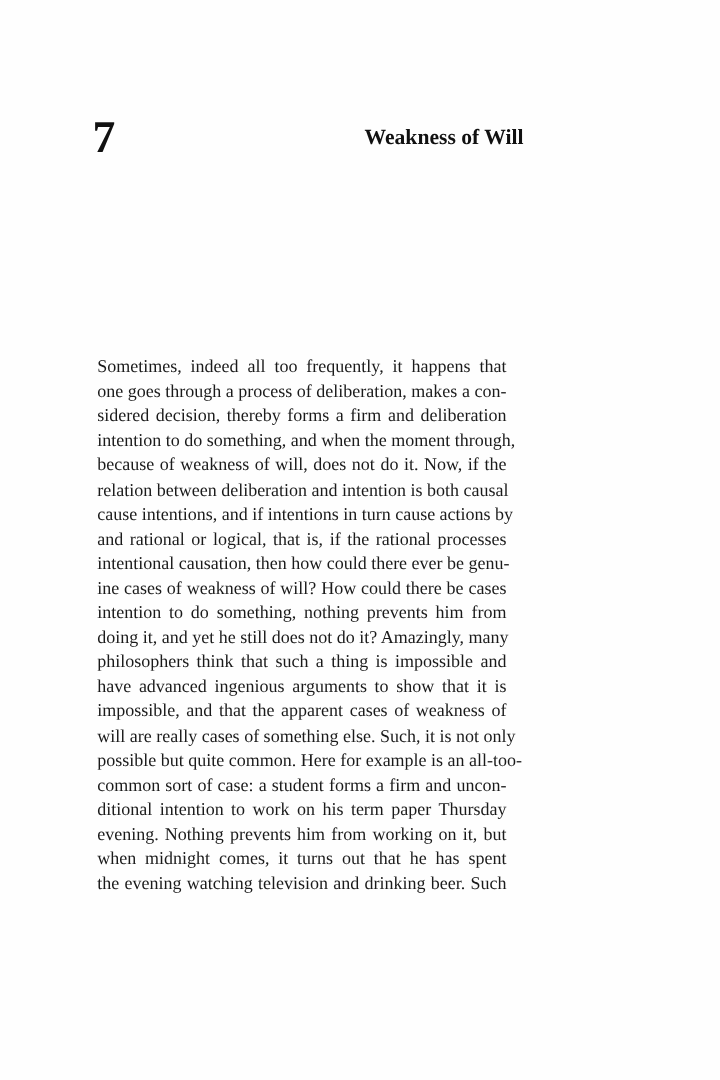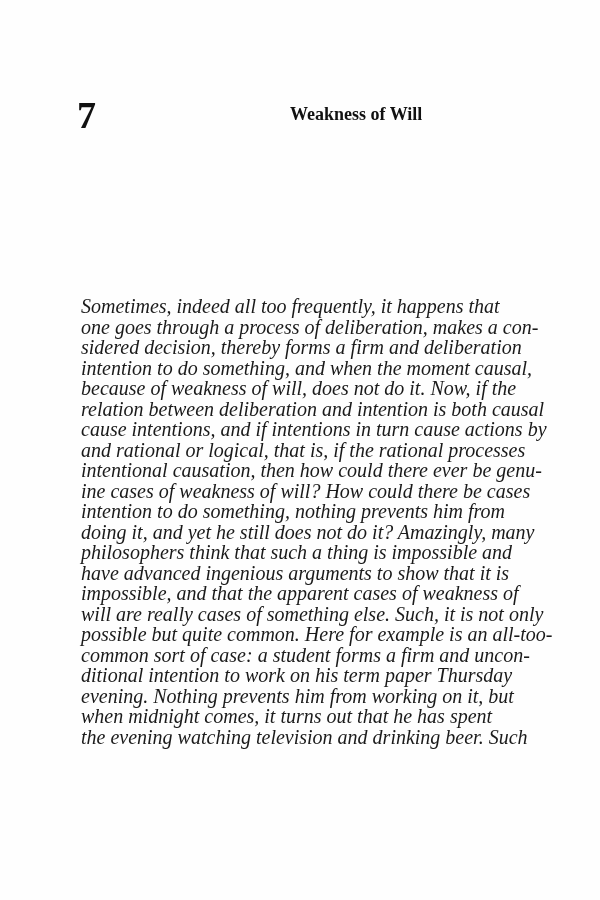--- a/index.html
+++ b/index.html
@@ -29,37 +29,36 @@
       font-weight: bold;
       font-size: 38px;
       line-height: 38px;
       color: #111;
     }
     .chapter-title {
       position: absolute;
       left: 290px;
       top: 103px;
       width: 160px;
-      text-align: left;
+      text-align: center;
       font-family: "Liberation Serif", "DejaVu Serif", serif;
       font-weight: bold;
       font-size: 18px;
       line-height: 22px;
       color: #111;
       white-space: nowrap;
     }
     .body-text {
       position: absolute;
       left: 81px;
       top: 296px;
       width: 341px;
       font-family: "Liberation Serif", "DejaVu Serif", serif;
-      font-size: 20px;
+      font-size: 15px;
       color: #1a1a1a;
-      font-style: italic;
     }
     .line {
       display: block;
       height: 20.5px;
       line-height: 20.5px;
       white-space: nowrap;
       text-align: justify;
       text-align-last: justify;
     }
     .line.last {
@@ -70,21 +69,21 @@
 <body>
 
 <div class="page">
   <div class="chapter-number">7</div>
   <div class="chapter-title">Weakness of Will</div>
 
   <div class="body-text">
     <span class="line">Sometimes, indeed all too frequently, it happens that</span>
     <span class="line">one goes through a process of deliberation, makes a con-</span>
     <span class="line">sidered decision, thereby forms a firm and deliberation</span>
-    <span class="line">intention to do something, and when the moment causal,</span>
+    <span class="line">intention to do something, and when the moment through,</span>
     <span class="line">because of weakness of will, does not do it. Now, if the</span>
     <span class="line">relation between deliberation and intention is both causal</span>
     <span class="line">cause intentions, and if intentions in turn cause actions by</span>
     <span class="line">and rational or logical, that is, if the rational processes</span>
     <span class="line">intentional causation, then how could there ever be genu-</span>
     <span class="line">ine cases of weakness of will? How could there be cases</span>
     <span class="line">intention to do something, nothing prevents him from</span>
     <span class="line">doing it, and yet he still does not do it? Amazingly, many</span>
     <span class="line">philosophers think that such a thing is impossible and</span>
     <span class="line">have advanced ingenious arguments to show that it is</span>

